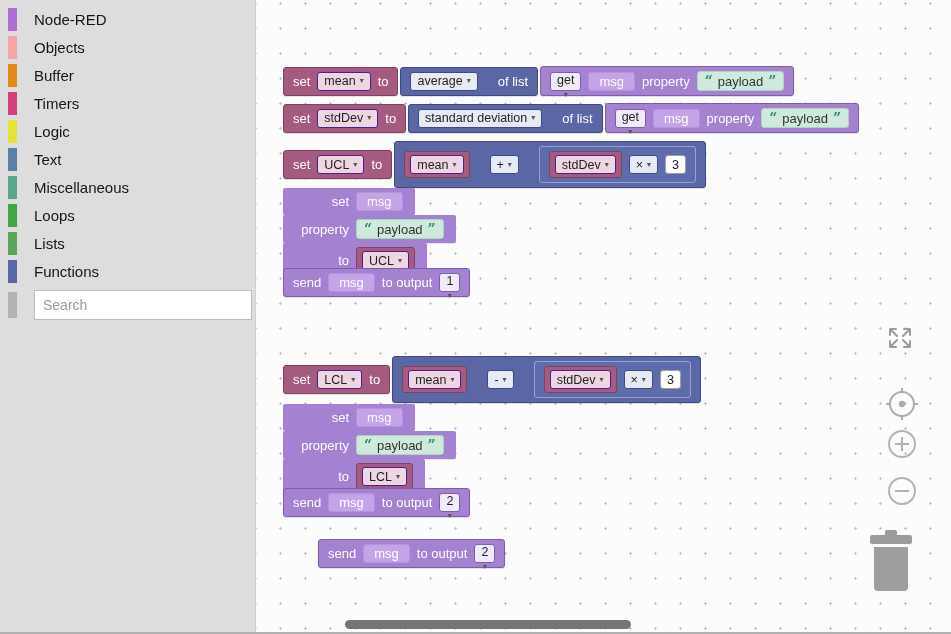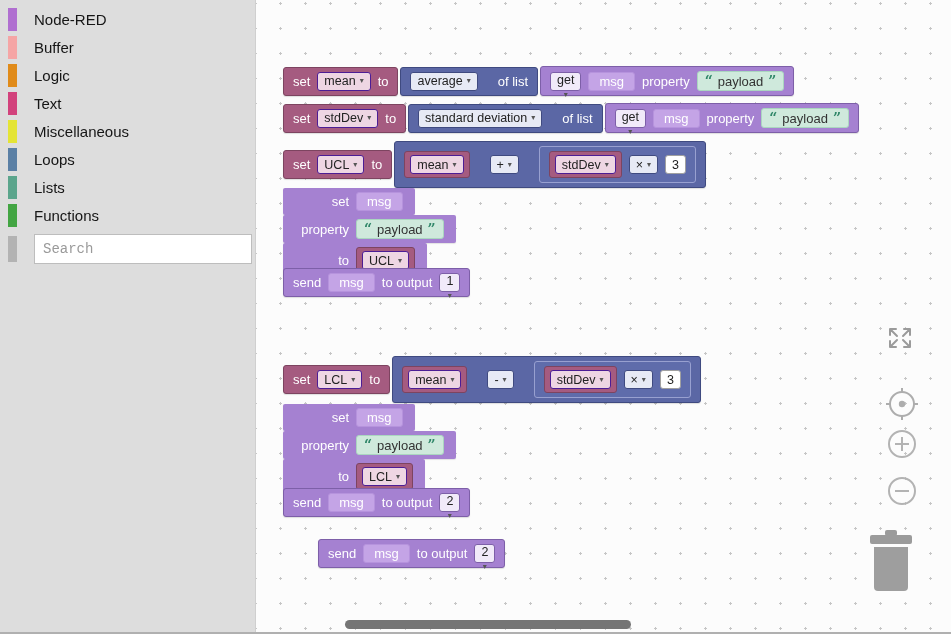--- a/index.html
+++ b/index.html
@@ -29,21 +29,21 @@
   .cat:nth-child(10) .strip{background:#5b67a5;}
   .cat:nth-child(11) .strip{background:#745ba5;}
   .cat:nth-child(12) .strip{background:#a5745b;}
   .cat:nth-child(13) .strip{background:#a55b80;}
   .cat:nth-child(14) .strip{background:#995ba5;}
   .searchrow { display:flex; align-items:center; margin-top:5px; }
   .searchrow .strip { background:#b3b3b3; height:26px; }
   .search {
     width:218px; height:30px; border:1px solid #bdbdbd; padding:0 8px;
     font-size:14px; color:#333; background:#fff; outline:none;
-    font-family:Liberation Mono, monospace;
+    font-family:Liberation Sans, sans-serif;
   }
   .search::placeholder { color:#9a9a9a; }
 
   
   .canvas {
     position:absolute; left:256px; top:0; width:695px; height:634px;
     background-color:#fcfcfc;
     background-image: radial-gradient(circle, #c6c6c6 1.3px, transparent 1.4px);
     background-size:25px 25px; background-position:12px 16px;
   }
@@ -103,21 +103,29 @@
 </head>
 <body>
 
 <div class="sidebar">
   <div class="cat">
     <span class="strip"></span>
     <span class="cat-label">Node-RED</span>
   </div>
   <div class="cat">
     <span class="strip"></span>
+    <span class="cat-label">Objects</span>
+  </div>
+  <div class="cat">
+    <span class="strip"></span>
     <span class="cat-label">Buffer</span>
+  </div>
+  <div class="cat">
+    <span class="strip"></span>
+    <span class="cat-label">Timers</span>
   </div>
   <div class="cat">
     <span class="strip"></span>
     <span class="cat-label">Logic</span>
   </div>
   <div class="cat">
     <span class="strip"></span>
     <span class="cat-label">Text</span>
   </div>
   <div class="cat">

